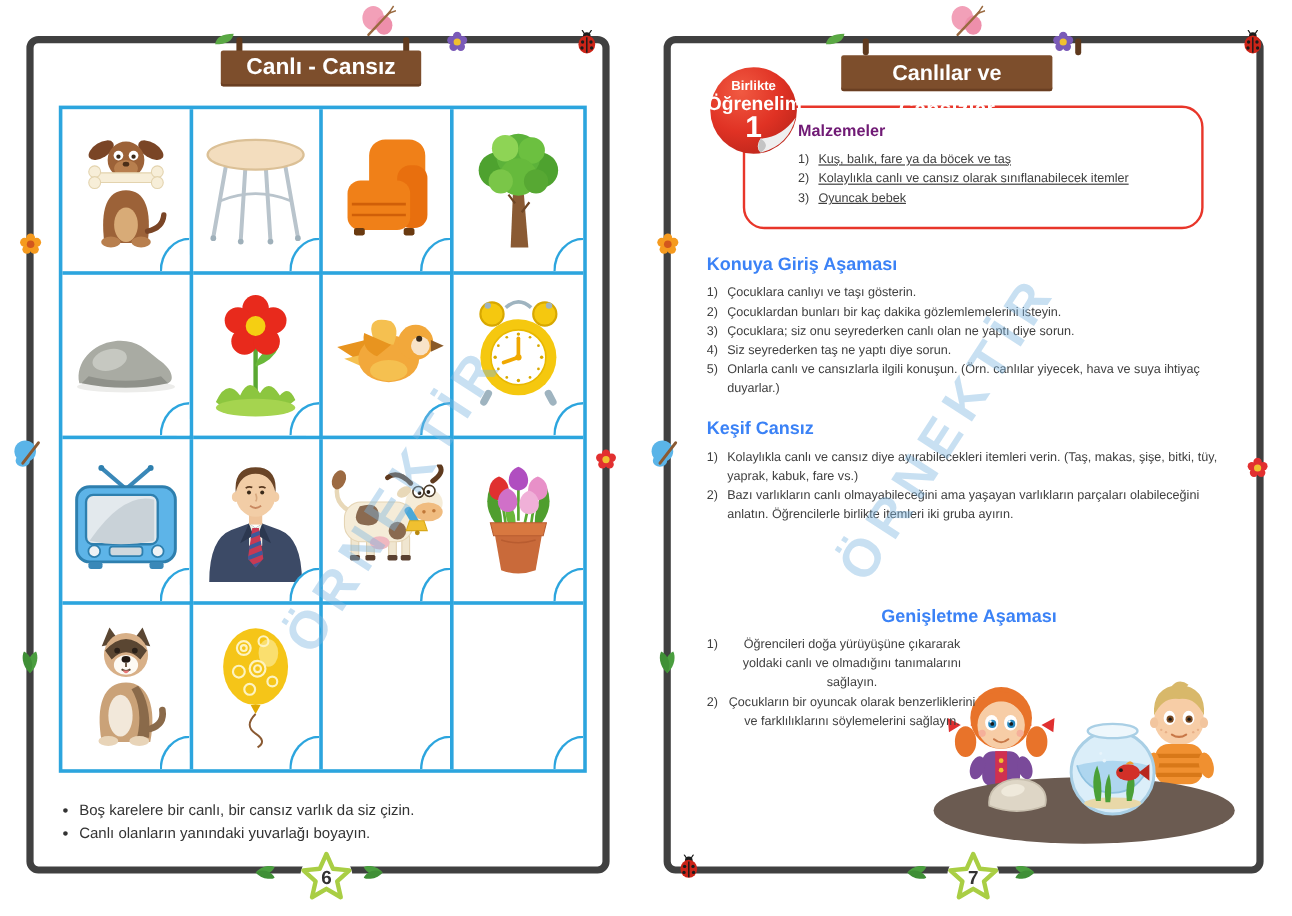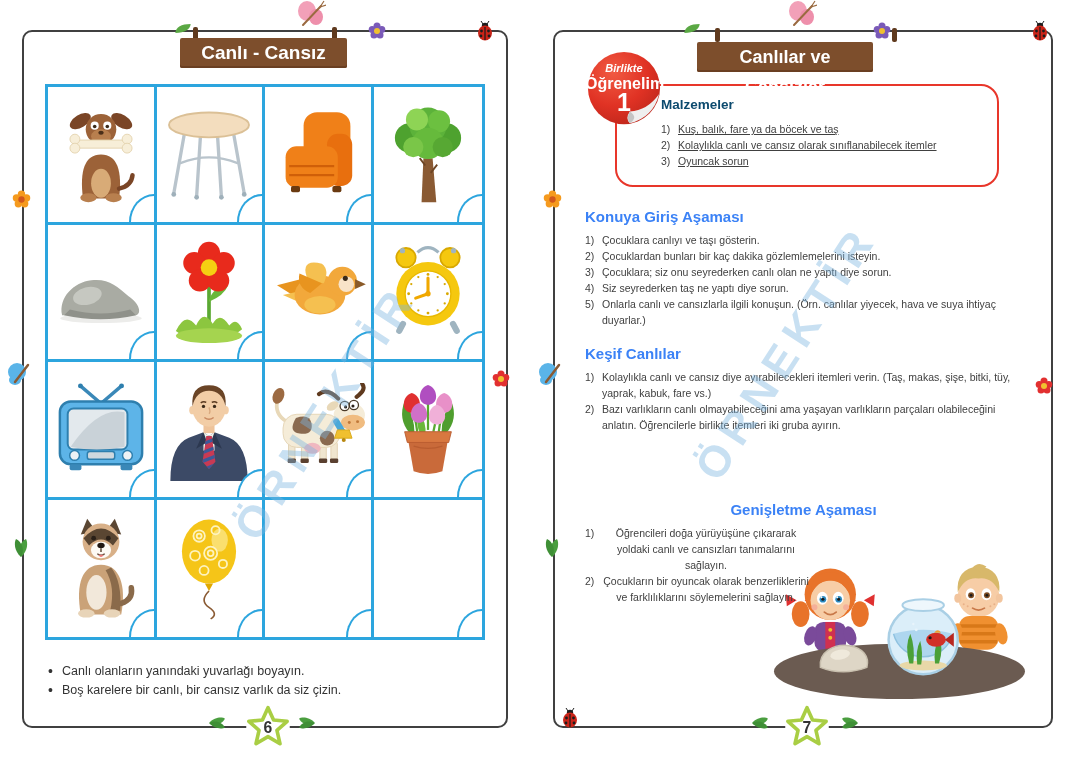--- a/index.html
+++ b/index.html
@@ -3,21 +3,21 @@
 <meta charset="utf-8">
 <style>
   html,body { margin:0; padding:0; }
   body {
     width:1077px; height:763px; position:relative; background:#fff;
     font-family:"Liberation Sans","DejaVu Sans",sans-serif; color:#404040;
     overflow:hidden;
   }
   .page {
     position:absolute; top:30px; height:698px; box-sizing:border-box;
-    border:2px solid #404040; border-radius:10px; background:#fff;
+    border:6px solid #404040; border-radius:10px; background:#fff;
   }
   .page-left  { left:22px;  width:486px; }
   .page-right { left:553px; width:500px; }
 
   
   .sign {
     position:absolute; background:#7d4e2c; color:#fff; font-weight:bold;
     text-align:center; border-radius:2px; z-index:4;
     box-shadow:inset 0 -2px 0 #6a3f22;
   }
@@ -55,29 +55,29 @@
   
   .wm {
     position:absolute; font-weight:bold; font-size:44px; letter-spacing:8px;
     color:rgba(125,180,225,0.42); transform:rotate(-57deg); transform-origin:0 0;
     white-space:nowrap; z-index:6; pointer-events:none;
   }
 
   
   .badge { position:absolute; left:30px; top:18px; width:78px; height:80px; z-index:5; }
   .badge .bl { position:absolute; width:100%; text-align:center; color:#fff; font-weight:bold; }
-  .badge .l1 { top:12px;  font-size:11px;font-style:italic; }
+  .badge .l1 { top:12px;  font-size:11px; }
   .badge .l2 { top:25px;  font-size:16px; }
   .badge .nm { top:38px;  font-size:25px; }
 
   .redbox {
     position:absolute; left:60px; top:52px; width:384px; height:103px; box-sizing:border-box;
     border:2.5px solid #e8362a; border-radius:18px; background:#fff; z-index:2;
   }
-  .mat-head { position:absolute; left:44px; top:11px; color:#0c4a6e; font-weight:bold; font-size:13.5px; }
+  .mat-head { position:absolute; left:44px; top:11px; color:#701a75; font-weight:bold; font-size:13.5px; }
   .mat-list { position:absolute; left:44px; top:35px; width:320px;text-decoration:underline; }
 
   .numlist { list-style:none; margin:0; padding:0; counter-reset:n; font-size:10.5px; line-height:16px; }
   .numlist li { counter-increment:n; position:relative; padding-left:17px; margin:0; }
   .numlist li::before { content:counter(n) ")"; position:absolute; left:0; }
 
   .sec { position:absolute; left:30px; width:437px; font-size:10.5px; line-height:16px; z-index:2; }
   .sec .h { margin:0 0 7px 0; color:#3b82f6; font-weight:bold; font-size:15px; }
   .sec1 { top:177px; } .sec2 { top:314px; } .sec3 { top:405px; } .sec4 { top:470px;text-align:center; }
   .sec4 .numlist { width:225px; }
@@ -408,22 +408,22 @@
     <div class="cell">
       <div class="corner"></div>
     </div>
 
     <div class="cell">
       <div class="corner"></div>
     </div>
   </div>
 
   <ul class="instructions">
+    <li>Boş karelere bir canlı, bir cansız varlık da siz çizin.</li>
     <li>Canlı olanların yanındaki yuvarlağı boyayın.</li>
-    <li>Boş karelere bir canlı, bir cansız varlık da siz çizin.</li>
   </ul>
 
   <div class="wm" style="left:200px; top:490px;">ÖRNEKTİR</div>
 
   <svg class="star-badge" style="left:222px; top:672px;" viewBox="0 0 36 38">
     <circle cx="18" cy="19" r="18" fill="#fff"></circle>
     <path d="M18 3 L22.6 13.2 L33.8 14.3 L25.4 21.8 L27.9 32.8 L18 27 L8.1 32.8 L10.6 21.8 L2.2 14.3 L13.4 13.2 Z" fill="#fff" stroke="#a9ce44" stroke-width="3" stroke-linejoin="round"></path>
     <text x="18" y="24" text-anchor="middle" font-size="13" font-weight="bold" fill="#333">6</text>
   </svg>
 
@@ -519,50 +519,50 @@
     <div class="bl l1">Birlikte</div>
     <div class="bl l2">Öğrenelim</div>
     <div class="bl nm">1</div>
   </div>
 
   <div class="redbox">
     <div class="mat-head">Malzemeler</div>
     <ol class="numlist mat-list">
       <li>Kuş, balık, fare ya da böcek ve taş</li>
       <li>Kolaylıkla canlı ve cansız olarak sınıflanabilecek itemler</li>
-      <li>Oyuncak sorun</li>
+      <li>Oyuncak bebek</li>
     </ol>
   </div>
 
   <div class="sec sec1">
     <p class="h">Konuya Giriş Aşaması</p>
     <ol class="numlist">
       <li>Çocuklara canlıyı ve taşı gösterin.</li>
       <li>Çocuklardan bunları bir kaç dakika gözlemlemelerini isteyin.</li>
       <li>Çocuklara; siz onu seyrederken canlı olan ne yaptı diye sorun.</li>
       <li>Siz seyrederken taş ne yaptı diye sorun.</li>
       <li>Onlarla canlı ve cansızlarla ilgili konuşun. (Örn. canlılar yiyecek, hava ve suya ihtiyaç duyarlar.)</li>
     </ol>
   </div>
 
   <div class="sec sec2">
-    <p class="h">Keşif Canlılar</p>
+    <p class="h">Keşif Cansız</p>
     <ol class="numlist">
       <li>Kolaylıkla canlı ve cansız diye ayırabilecekleri itemleri verin. (Taş, makas, şişe, bitki, tüy, yaprak, kabuk, fare vs.)</li>
       <li>Bazı varlıkların canlı olmayabileceğini ama yaşayan varlıkların parçaları olabileceğini anlatın. Öğrencilerle birlikte itemleri iki gruba ayırın.</li>
     </ol>
   </div>
 
   <div class="sec sec3">
   </div>
 
   <div class="sec sec4">
     <p class="h">Genişletme Aşaması</p>
     <ol class="numlist">
-      <li>Öğrencileri doğa yürüyüşüne çıkararak yoldaki canlı ve cansızları tanımalarını sağlayın.</li>
+      <li>Öğrencileri doğa yürüyüşüne çıkararak yoldaki canlı ve olmadığını tanımalarını sağlayın.</li>
       <li>Çocukların bir oyuncak olarak benzerliklerini ve farklılıklarını söylemelerini sağlayın.</li>
     </ol>
   </div>
 
   <svg class="scene" viewBox="0 0 290 170">
 
     <ellipse cx="48" cy="80" rx="9" ry="13" fill="#e8732a"></ellipse>
     <ellipse cx="108" cy="80" rx="9" ry="13" fill="#e8732a"></ellipse>
     <g fill="#e03030">
       <path d="M44 66 l-11 -6 l1 12 z"></path>

